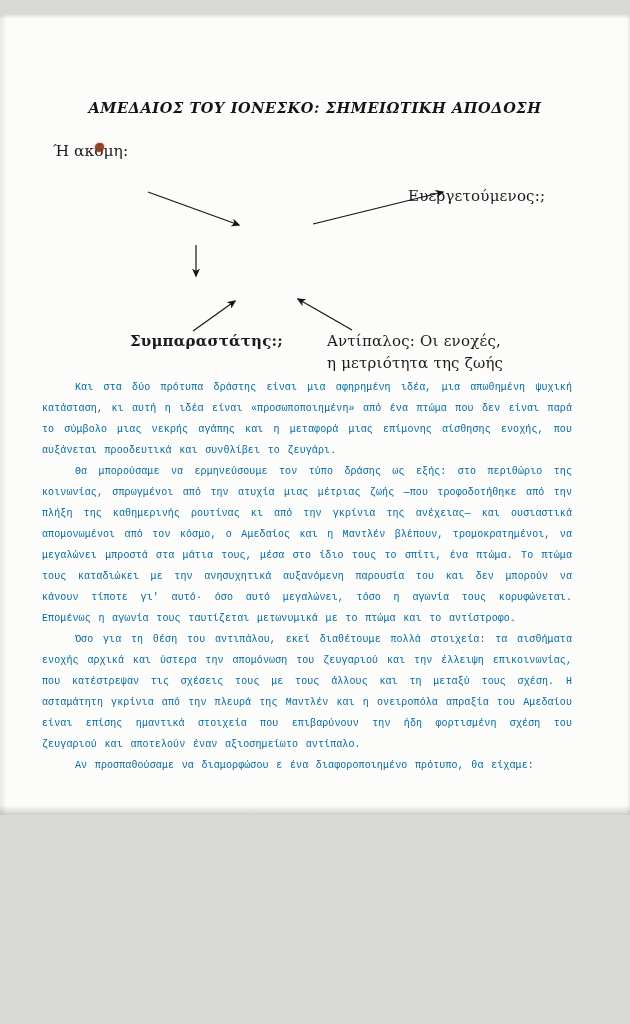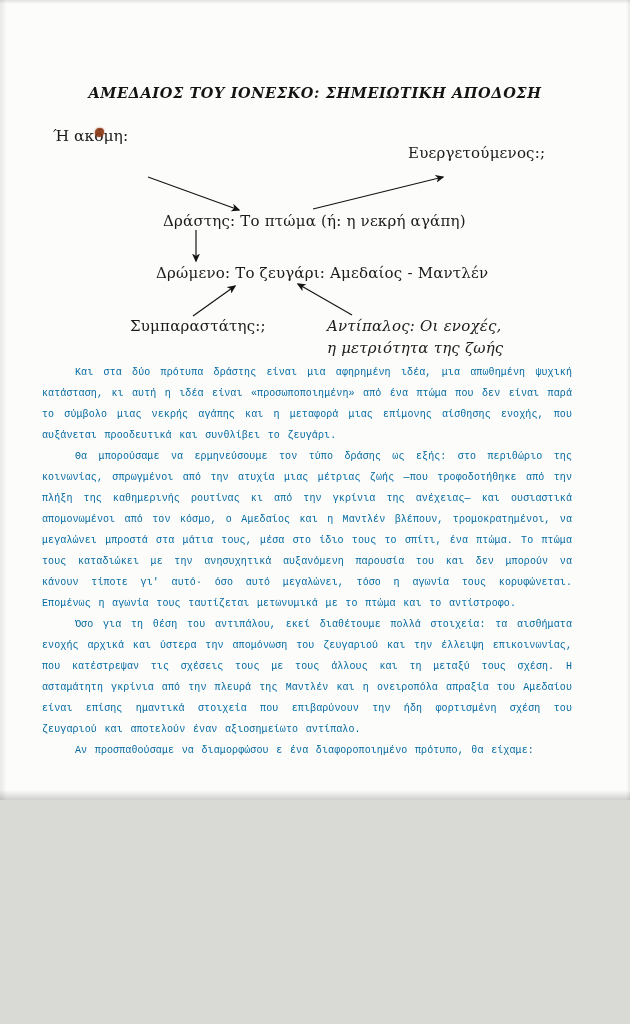--- a/index.html
+++ b/index.html
@@ -5,21 +5,21 @@
   html, body {
     margin: 0;
     padding: 0;
     background: #d9d9d6;
     font-family: "DejaVu Serif", "Liberation Serif", serif;
   }
   .scan {
     position: relative;
     width: 630px;
     height: 800px;
-    margin: 0 auto;
+    margin: 15px auto;
     background: #fcfcfa;
     overflow: hidden;
     color: #1b1b1b;
   }
   
   .edge-top    { position:absolute; left:0; top:0; width:100%; height:4px;
                  background: linear-gradient(to bottom, rgba(0,0,0,0.10), rgba(0,0,0,0)); }
   .edge-left   { position:absolute; left:0; top:0; width:7px; height:100%;
                  background: linear-gradient(to right, rgba(0,0,0,0.08), rgba(0,0,0,0)); }
   .edge-right  { position:absolute; right:0; top:0; width:4px; height:100%;
@@ -102,25 +102,23 @@
   <div class="edge-top"></div>
   <div class="edge-left"></div>
   <div class="edge-right"></div>
   <div class="edge-bottom"></div>
 
   <h1 class="title">ΑΜΕΔΑΙΟΣ ΤΟΥ ΙΟΝΕΣΚΟ: ΣΗΜΕΙΩΤΙΚΗ ΑΠΟΔΟΣΗ</h1>
 
   <div class="intro">Ή ακόμη:</div>
   <div class="ink-mark" id="ink-mark" style="background: rgb(138, 53, 16);"></div>
 
-  <div class="diagram-label" style="left:408px; top:144px;">Ευεργετούμενος:;</div>
-  <div class="diagram-label" style="left:163px; top:212px;">Δράστης: Το πτώμα (ή: η νεκρή αγάπη)</div>
-  <div class="diagram-label" style="left:156px; top:264px;">Δρώμενο: Το ζευγάρι: Αμεδαίος - Μαντλέν</div>
-  <div class="diagram-label" style="left:130px; top:317px;">Συμπαραστάτης:;</div>
-  <div class="diagram-label" style="left:327px; top:317px;font-style:italic;">
+  <div class="diagram-label" style="left:408px; top:172px;">Ευεργετούμενος:;</div>
+  <div class="diagram-label" style="left:130px; top:317px;font-weight:bold;">Συμπαραστάτης:;</div>
+  <div class="diagram-label" style="left:327px; top:317px;">
     <span>Αντίπαλος: Οι ενοχές,</span>
     <span class="second-line">η μετριότητα της ζωής</span>
   </div>
 
   <svg class="arrows-svg" width="630" height="215" viewBox="0 0 630 215">
     <defs>
       <marker id="ah" markerWidth="9" markerHeight="8" refX="7.5" refY="4" orient="auto" markerUnits="userSpaceOnUse">
         <path d="M0,0 L9,4 L0,8 L2.5,4 Z" fill="#151515"></path>
       </marker>
     </defs>

